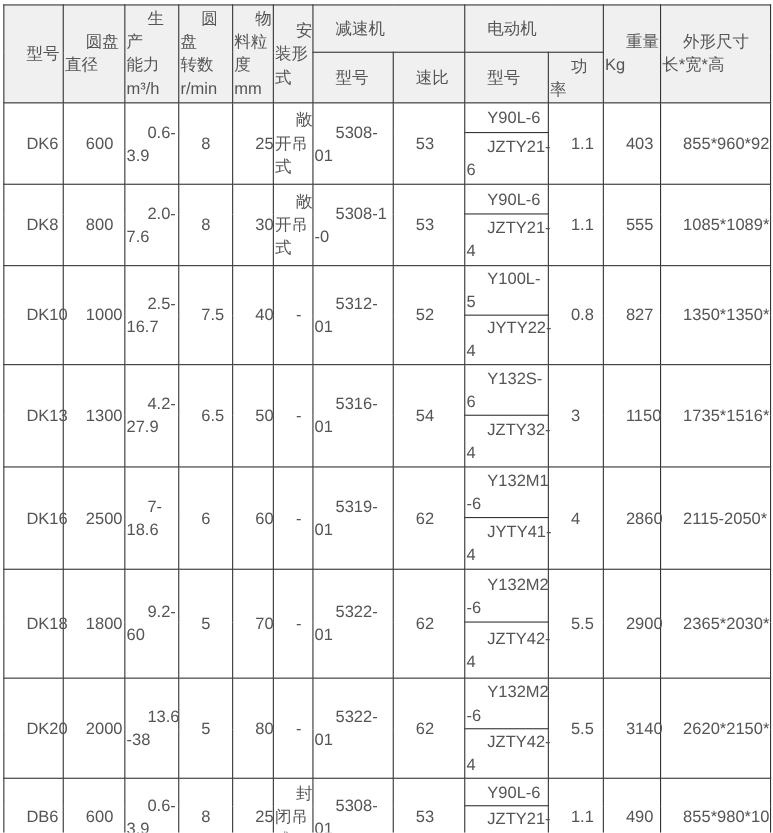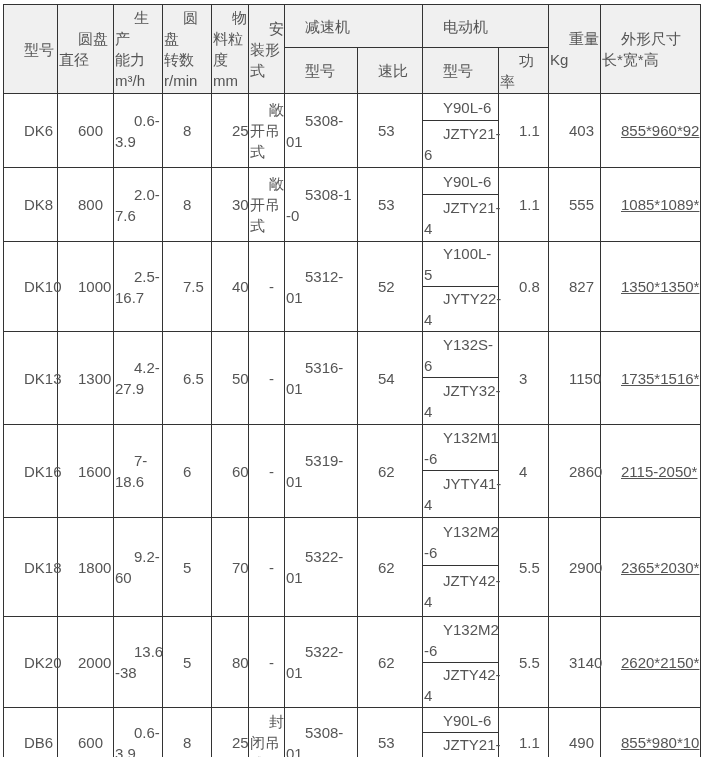--- a/index.html
+++ b/index.html
@@ -29,21 +29,21 @@
     vertical-align: middle;
     text-align: left;
     white-space: pre-line;       
     text-indent: 19px;           
     font-weight: normal;
     overflow: visible;
   }
   table.spec th {
     background: #f0f0f0;
   }
-  td.dim { white-space: nowrap; text-decoration: underline; }  
+  td.dim { white-space: nowrap; }  
 </style>
 </head>
 <body>
 
 <div class="page">
   <table class="spec">
     <colgroup>
       <col style="width:54px">
         <col style="width:56px">
         <col style="width:49px">
@@ -175,21 +175,21 @@
         <td rowspan="2">1150</td>
         <td rowspan="2" class="dim">1735*1516*</td>
       </tr>
       <tr style="height:47px">
         <td>JZTY32-
 4</td>
       </tr>
 
       <tr style="height:46px">
         <td rowspan="2">DK16</td>
-        <td rowspan="2">1600</td>
+        <td rowspan="2">2500</td>
         <td rowspan="2">7-
 18.6</td>
         <td rowspan="2">6</td>
         <td rowspan="2">60</td>
         <td rowspan="2">-</td>
         <td rowspan="2">5319-
 01</td>
         <td rowspan="2">62</td>
         <td>Y132M1
 -6</td>

